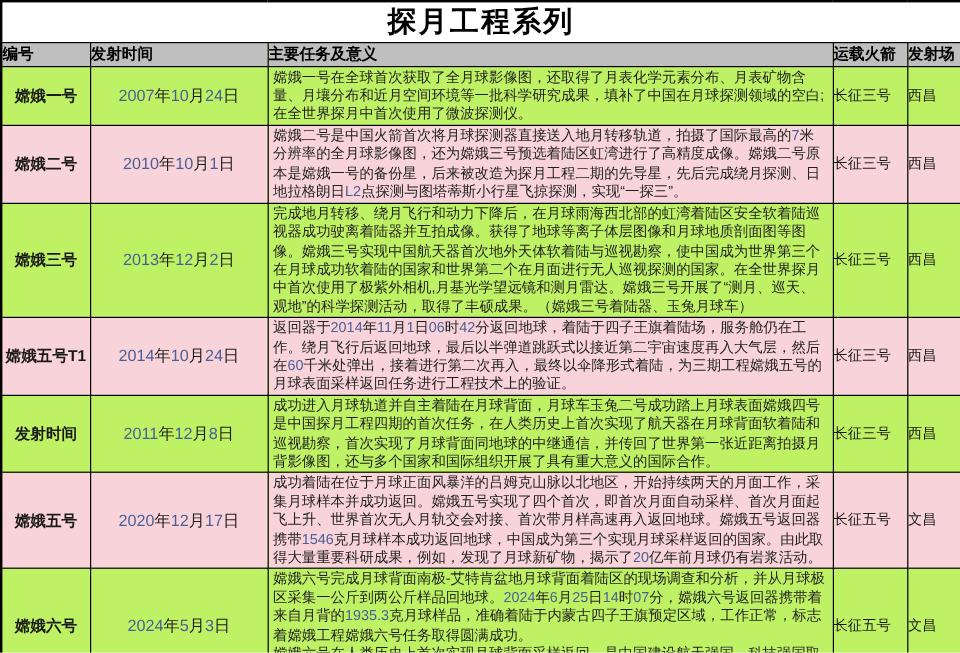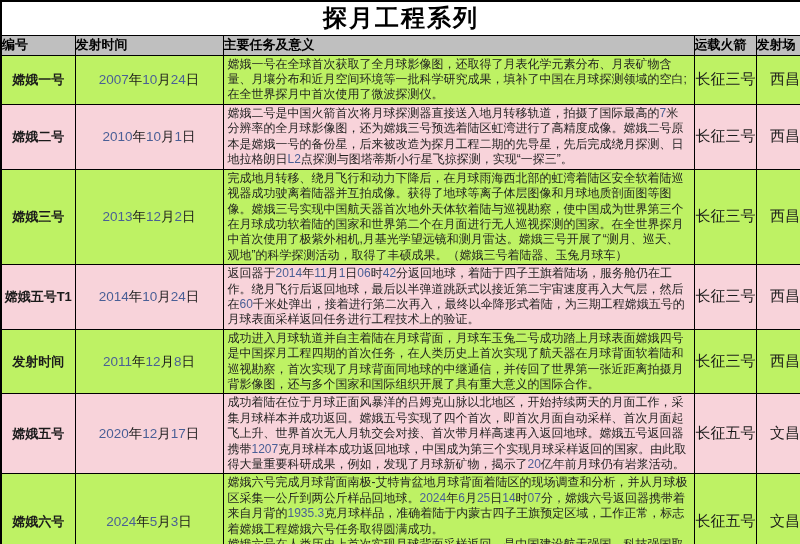--- a/index.html
+++ b/index.html
@@ -7,21 +7,21 @@
   .sheet{width:800px;height:544px;box-sizing:border-box;overflow:hidden;background:#bef264;}
   table{border-collapse:collapse;table-layout:fixed;width:800px;border:2px solid #000;}
   td,th{border:1px solid #000;box-sizing:border-box;overflow:hidden;padding:0;vertical-align:middle;}
   .title-cell{height:34px;font-size:24px;font-weight:bold;text-align:center;letter-spacing:2px;color:#000;background:#fff;}
   .head-row th{height:20px;background:#bfbfbf;font-size:13px;font-weight:bold;text-align:left;color:#000;}
   tr.hl td{background:#f8d3da;}
   td.id-cell{font-weight:bold;font-size:13px;text-align:center;color:#1a1a1a;}
   td.date-cell{font-size:13.5px;text-align:center;color:#1a1a1a;}
   td.desc-cell{font-size:12px;line-height:15.4px;text-align:left;color:#1f1f1f;
                white-space:pre-line;padding:1px 4px;}
-  td.rocket-cell,td.site-cell{font-size:15px;text-align:right;color:#1a1a1a;}
+  td.rocket-cell,td.site-cell{font-size:12px;text-align:left;color:#1a1a1a;}
   .num{color:#4a5f96;margin-top:12px;}
   
   tr.r0 td{height:47px;} tr.r1 td{height:65px;} tr.r2 td{height:94px;}
   tr.r3 td{height:53px;} tr.r4 td{height:57px;} tr.r5 td{height:78px;}
   tr.r6 td{height:91px;}
 </style>
 </head>
 <body>
 
 <div class="sheet">
@@ -77,21 +77,21 @@
         <tr class="r4">
     <td class="id-cell">发射时间</td>
     <td class="date-cell tint-nums"><span class="num">2011</span>年<span class="num">12</span>月<span class="num">8</span>日</td>
     <td class="desc-cell tint-nums">成功进入月球轨道并自主着陆在月球背面，月球车玉兔二号成功踏上月球表面嫦娥四号是中国探月工程四期的首次任务，在人类历史上首次实现了航天器在月球背面软着陆和巡视勘察，首次实现了月球背面同地球的中继通信，并传回了世界第一张近距离拍摄月背影像图，还与多个国家和国际组织开展了具有重大意义的国际合作。</td>
     <td class="rocket-cell">长征三号</td>
     <td class="site-cell">西昌</td>
   </tr>
         <tr class="r5 hl">
     <td class="id-cell">嫦娥五号</td>
     <td class="date-cell tint-nums"><span class="num">2020</span>年<span class="num">12</span>月<span class="num">17</span>日</td>
-    <td class="desc-cell tint-nums">成功着陆在位于月球正面风暴洋的吕姆克山脉以北地区，开始持续两天的月面工作，采集月球样本并成功返回。嫦娥五号实现了四个首次，即首次月面自动采样、首次月面起飞上升、世界首次无人月轨交会对接、首次带月样高速再入返回地球。嫦娥五号返回器携带<span class="num">1207</span>克月球样本成功返回地球，中国成为第三个实现月球采样返回的国家。由此取得大量重要科研成果，例如，发现了月球新矿物，揭示了<span class="num">20</span>亿年前月球仍有岩浆活动。</td>
+    <td class="desc-cell tint-nums">成功着陆在位于月球正面风暴洋的吕姆克山脉以北地区，开始持续两天的月面工作，采集月球样本并成功返回。嫦娥五号实现了四个首次，即首次月面自动采样、首次月面起飞上升、世界首次无人月轨交会对接、首次带月样高速再入返回地球。嫦娥五号返回器携带<span class="num">1546</span>克月球样本成功返回地球，中国成为第三个实现月球采样返回的国家。由此取得大量重要科研成果，例如，发现了月球新矿物，揭示了<span class="num">20</span>亿年前月球仍有岩浆活动。</td>
     <td class="rocket-cell">长征五号</td>
     <td class="site-cell">文昌</td>
   </tr>
         <tr class="r6">
     <td class="id-cell">嫦娥六号</td>
     <td class="date-cell tint-nums"><span class="num">2024</span>年<span class="num">5</span>月<span class="num">3</span>日</td>
     <td class="desc-cell tint-nums">嫦娥六号完成月球背面南极-艾特肯盆地月球背面着陆区的现场调查和分析，并从月球极区采集一公斤到两公斤样品回地球。<span class="num">2024</span>年<span class="num">6</span>月<span class="num">25</span>日<span class="num">14</span>时<span class="num">07</span>分，嫦娥六号返回器携带着来自月背的<span class="num">1935.3</span>克月球样品，准确着陆于内蒙古四子王旗预定区域，工作正常，标志着嫦娥工程嫦娥六号任务取得圆满成功。
 嫦娥六号在人类历史上首次实现月球背面采样返回，是中国建设航天强国、科技强国取得的又一标志性成果。</td>
     <td class="rocket-cell">长征五号</td>
     <td class="site-cell">文昌</td>

